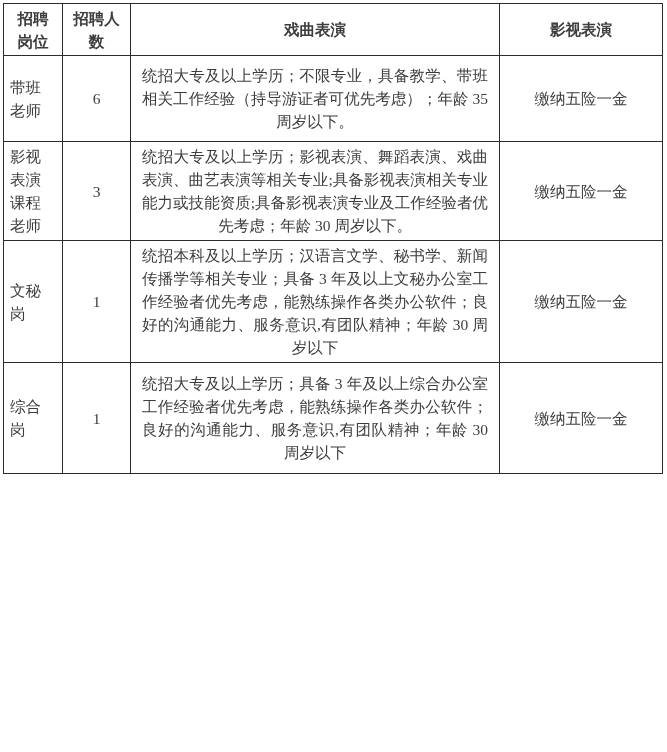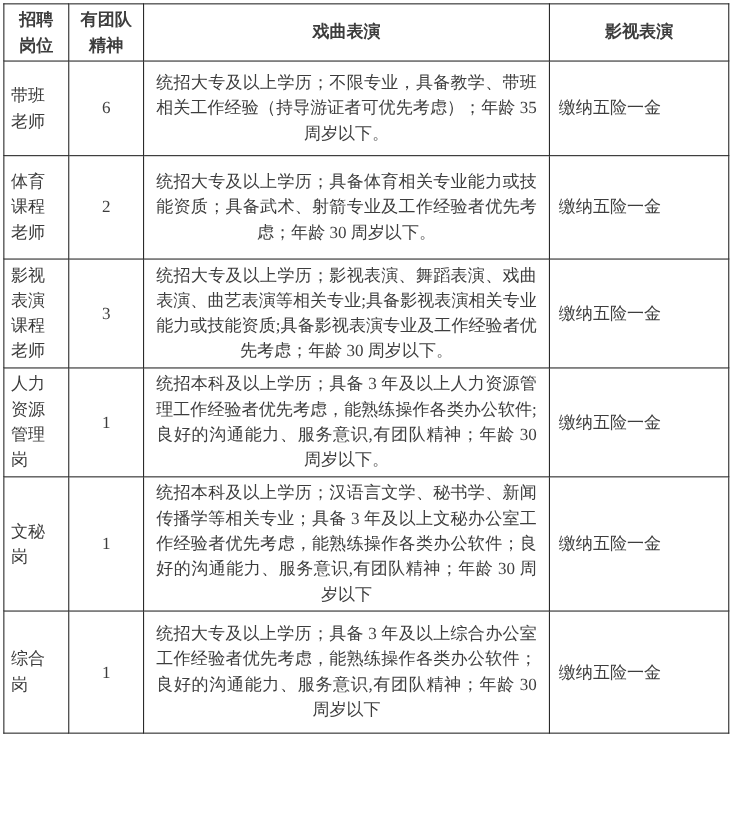--- a/index.html
+++ b/index.html
@@ -53,20 +53,21 @@
     padding: 2px 6px;
     font-family: "Liberation Serif", serif;
   }
   td.req {
     text-align: justify;
     text-align-last: center;
     -moz-text-align-last: center;
     padding: 3px 11px;
   }
   td.wel {
+    text-align: center;
     padding: 2px 8px;
   }
 
   tr.hrow { height: 52px; }
   tr.r1 { height: 86px; }
   tr.r2 { height: 96px; }
   tr.r3 { height: 94px; }
   tr.r4 { height: 99px; }
   tr.r5 { height: 87px; }
   tr.r6 { height: 117px; }
@@ -79,54 +80,42 @@
   <table class="recruit">
     <colgroup>
       <col class="c-pos">
       <col class="c-num">
       <col class="c-req">
       <col class="c-wel">
     </colgroup>
     <thead>
       <tr class="hrow">
         <th>招聘岗位</th>
-        <th>有团队精神</th>
+        <th>招聘人数</th>
         <th>戏曲表演</th>
         <th>影视表演</th>
       </tr>
     </thead>
     <tbody>
   <tr class="r1">
     <td class="pos">带班老师</td>
     <td class="num">6</td>
     <td class="req">统招大专及以上学历；不限专业，具备教学、带班相关工作经验（持导游证者可优先考虑）；年龄 35 周岁以下。</td>
     <td class="wel">缴纳五险一金</td>
   </tr>
 
 
-  <tr class="r3">
-    <td class="pos">体育课程老师</td>
-    <td class="num">2</td>
-    <td class="req">统招大专及以上学历；具备体育相关专业能力或技能资质；具备武术、射箭专业及工作经验者优先考虑；年龄 30 周岁以下。</td>
-    <td class="wel">缴纳五险一金</td>
-  </tr>
 
   <tr class="r4">
     <td class="pos">影视表演课程老师</td>
     <td class="num">3</td>
     <td class="req">统招大专及以上学历；影视表演、舞蹈表演、戏曲表演、曲艺表演等相关专业;具备影视表演相关专业能力或技能资质;具备影视表演专业及工作经验者优先考虑；年龄 30 周岁以下。</td>
     <td class="wel">缴纳五险一金</td>
   </tr>
 
-  <tr class="r5">
-    <td class="pos">人力资源管理岗</td>
-    <td class="num">1</td>
-    <td class="req">统招本科及以上学历；具备 3 年及以上人力资源管理工作经验者优先考虑，能熟练操作各类办公软件;良好的沟通能力、服务意识,有团队精神；年龄 30 周岁以下。</td>
-    <td class="wel">缴纳五险一金</td>
-  </tr>
 
   <tr class="r6">
     <td class="pos">文秘岗</td>
     <td class="num">1</td>
     <td class="req">统招本科及以上学历；汉语言文学、秘书学、新闻传播学等相关专业；具备 3 年及以上文秘办公室工作经验者优先考虑，能熟练操作各类办公软件；良好的沟通能力、服务意识,有团队精神；年龄 30 周岁以下</td>
     <td class="wel">缴纳五险一金</td>
   </tr>
 
   <tr class="r7">
     <td class="pos">综合岗</td>

